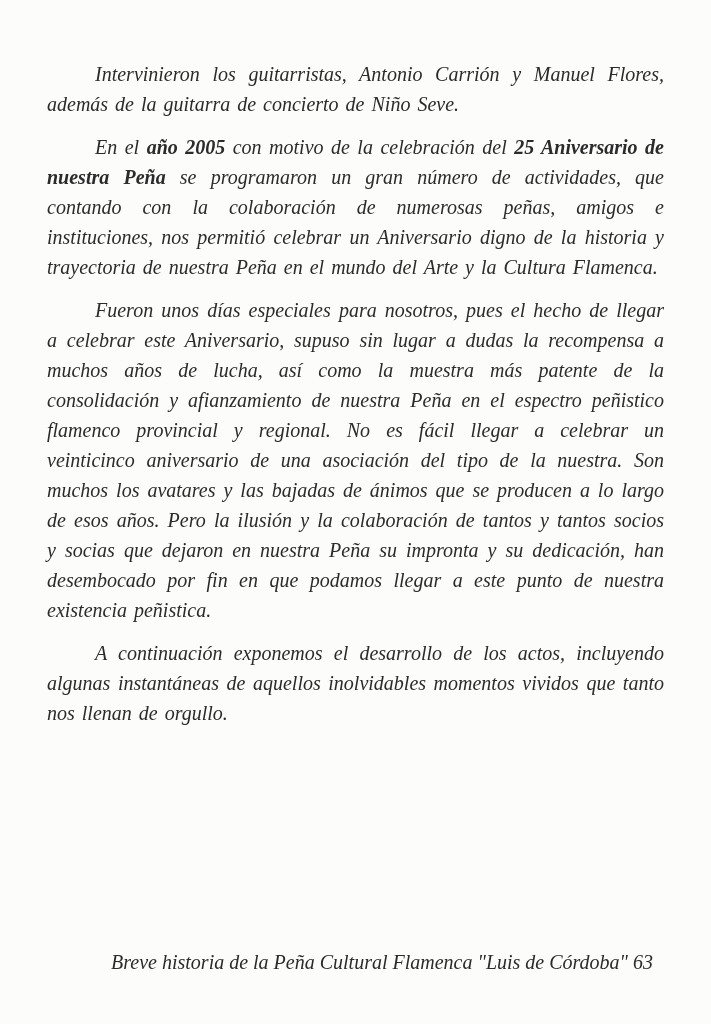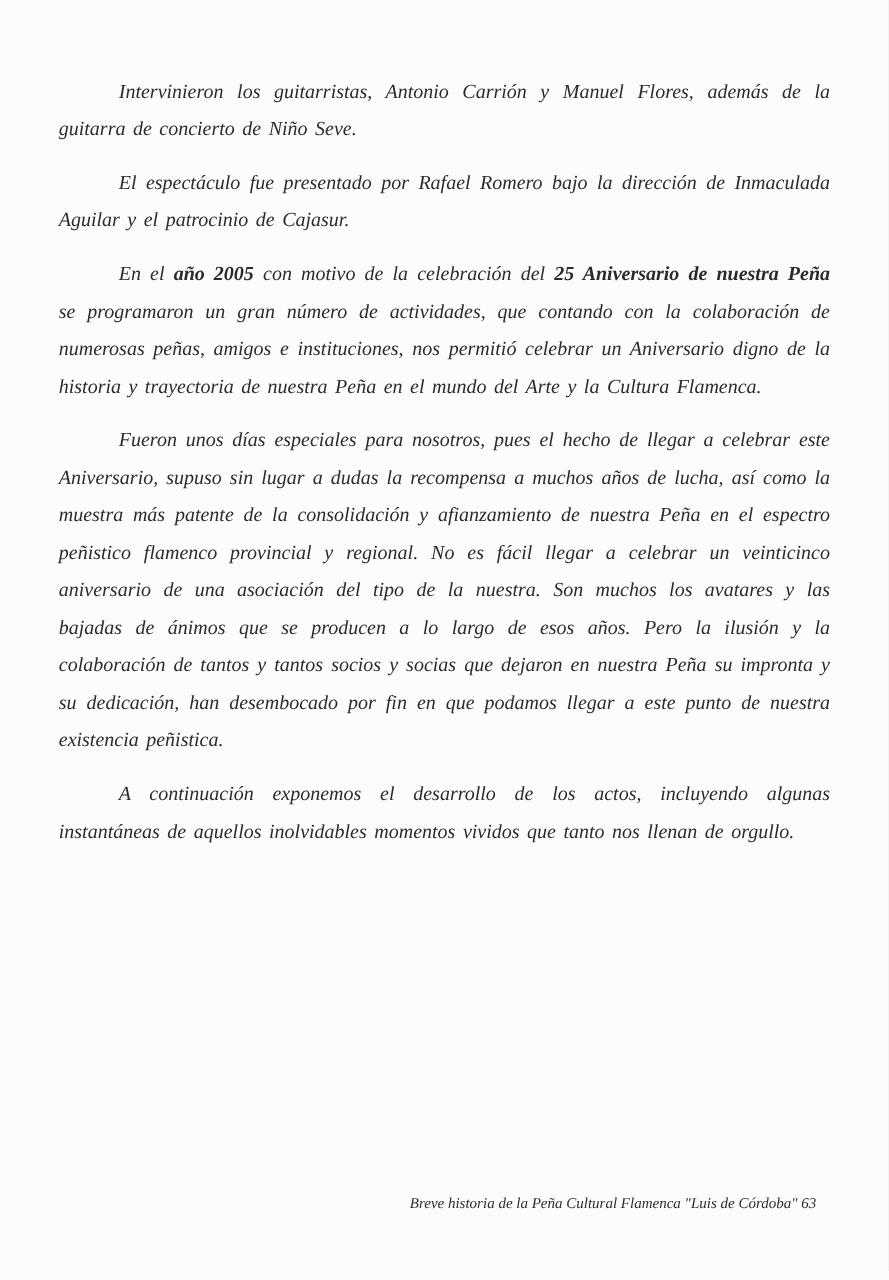--- a/index.html
+++ b/index.html
@@ -20,52 +20,51 @@
   }
   .content {
     position: absolute;
     top: 59px;
     left: 47px;
     width: 617px;
   }
   p.para {
     margin: 0 0 13px 0;
     font-style: italic;
-    font-size: 16px;
+    font-size: 20px;
     line-height: 30px;
     text-align: justify;
     word-spacing: 2px;
     text-indent: 48px;
   }
   p.para.small-indent {
     text-indent: 28px;
   }
   .b {
     font-weight: bold;
   }
   .footer {
     position: absolute;
     top: 949px;
     right: 58px;
     font-style: italic;
-    font-size: 12px;
+    font-size: 20px;
     line-height: 26px;
     white-space: nowrap;
   }
 </style>
 </head>
 <body>
 
 <div class="page">
   <div class="content">
 
     <p class="para"><span>Intervinieron los guitarristas,  Antonio Carrión y Manuel Flores, además de la guitarra de concierto de  Niño Seve.</span></p>
 
 
-    <p class="para"><span>El espectáculo fue presentado por Rafael Romero bajo la dirección de  Inmaculada Aguilar y el patrocinio de Cajasur.</span></p>
 
 
     <p class="para"><span>En el </span><span class="b">año 2005</span><span>  con motivo de la celebración del </span><span class="b">25 Aniversario de nuestra Peña</span><span> se programaron un gran número de actividades, que contando con la colaboración de numerosas peñas, amigos e instituciones, nos permitió celebrar un Aniversario digno de la historia y trayectoria de nuestra Peña en el mundo del Arte y la Cultura Flamenca.</span></p>
 
     <p class="para"><span>Fueron unos días especiales para nosotros, pues el hecho de llegar a celebrar este Aniversario, supuso sin lugar a dudas la recompensa a muchos años de lucha, así como la muestra más patente de la consolidación y afianzamiento de nuestra Peña en el espectro peñistico flamenco provincial y regional. No es fácil llegar a celebrar un veinticinco aniversario de una asociación del tipo de la nuestra. Son muchos los avatares y las bajadas de ánimos que se producen a lo largo de esos años. Pero la ilusión y la colaboración de tantos y tantos socios y socias que dejaron en nuestra Peña su impronta y su dedicación, han desembocado por fin en que podamos llegar a este punto de nuestra existencia peñistica.</span></p>
 
     <p class="para"><span>A continuación exponemos el desarrollo de los actos, incluyendo algunas instantáneas de aquellos inolvidables momentos vividos que tanto nos llenan de orgullo.</span></p>
 
 
   </div>

